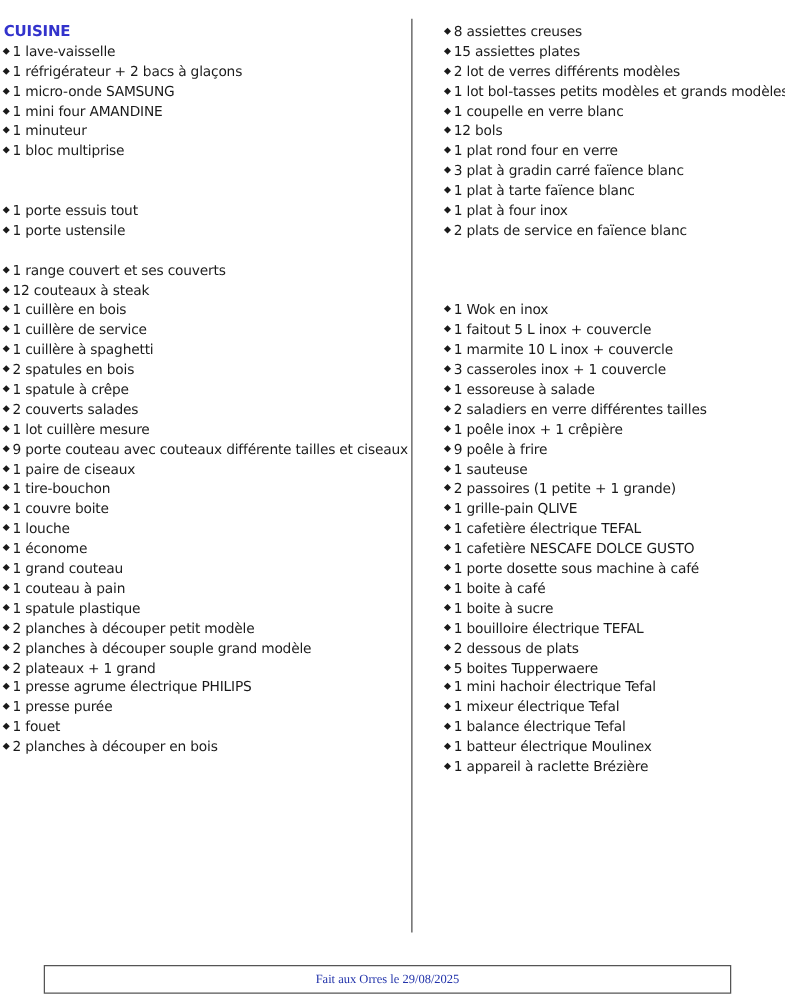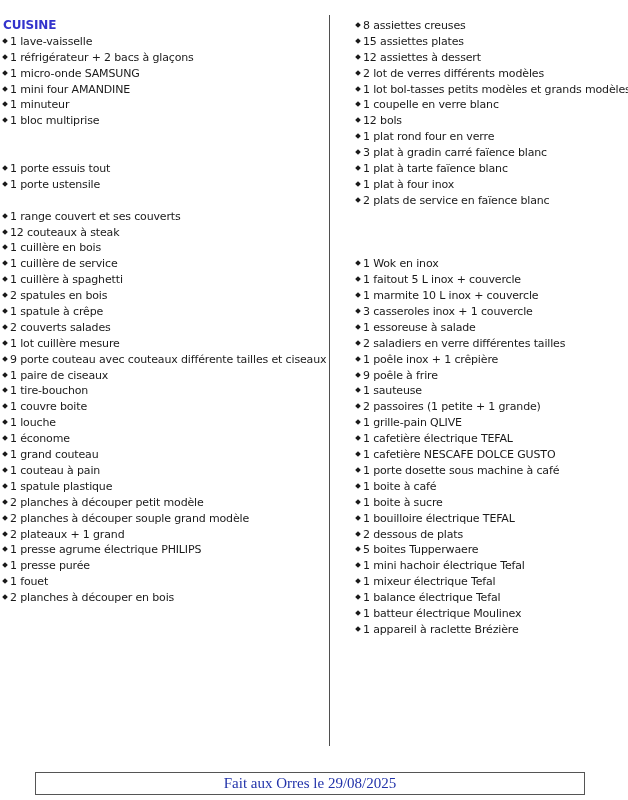--- a/index.html
+++ b/index.html
@@ -57,21 +57,21 @@
   .footer-box {
     position: absolute;
     left: 35px;
     top: 772px;
     width: 548px;
     height: 21px;
     border: 1px solid #555555;
     text-align: center;
     line-height: 21px;
     font-family: "Liberation Serif", serif;
-    font-size: 15px;
+    font-size: 10px;
     letter-spacing: 0;
     color: #2233aa;
   }
 </style>
 </head>
 <body>
 
 <div class="page">
 
   <div class="col col-left">
@@ -113,21 +113,20 @@
         <div class="line"><span class="bullet"></span><span>1 presse purée</span></div>
         <div class="line"><span class="bullet"></span><span>1 fouet</span></div>
         <div class="line"><span class="bullet"></span><span>2 planches à découper en bois</span></div>
       </div>
   </div>
 
   <div class="col col-right">
     <div>
         <div class="line"><span class="bullet"></span><span>8 assiettes creuses</span></div>
         <div class="line"><span class="bullet"></span><span>15 assiettes plates</span></div>
-        <div class="line"><span class="bullet"></span><span>12 assiettes à dessert</span></div>
         <div class="line"><span class="bullet"></span><span>2 lot de verres différents modèles</span></div>
         <div class="line"><span class="bullet"></span><span>1 lot bol-tasses petits modèles et grands modèles</span></div>
         <div class="line"><span class="bullet"></span><span>1 coupelle en verre blanc</span></div>
         <div class="line"><span class="bullet"></span><span>12 bols</span></div>
         <div class="line"><span class="bullet"></span><span>1 plat rond four en verre</span></div>
         <div class="line"><span class="bullet"></span><span>3 plat à gradin carré faïence blanc</span></div>
         <div class="line"><span class="bullet"></span><span>1 plat à tarte faïence blanc</span></div>
         <div class="line"><span class="bullet"></span><span>1 plat à four inox</span></div>
         <div class="line"><span class="bullet"></span><span>2 plats de service en faïence blanc</span></div>
         <div class="line"></div>

